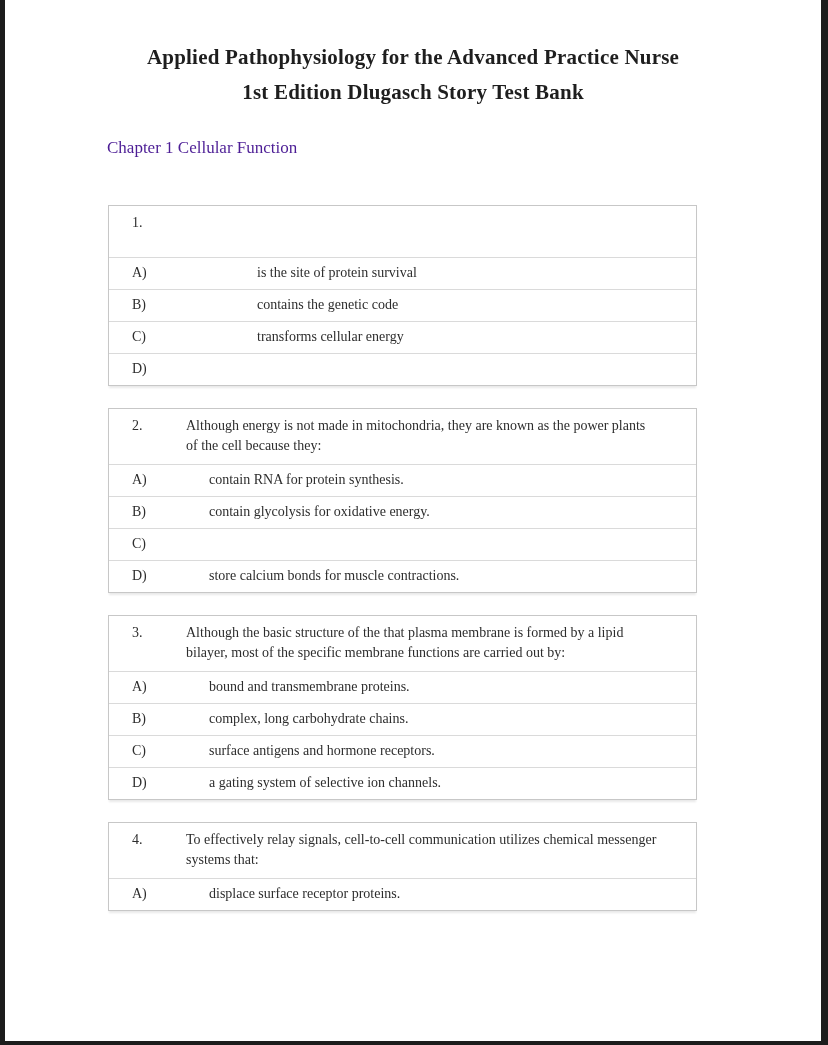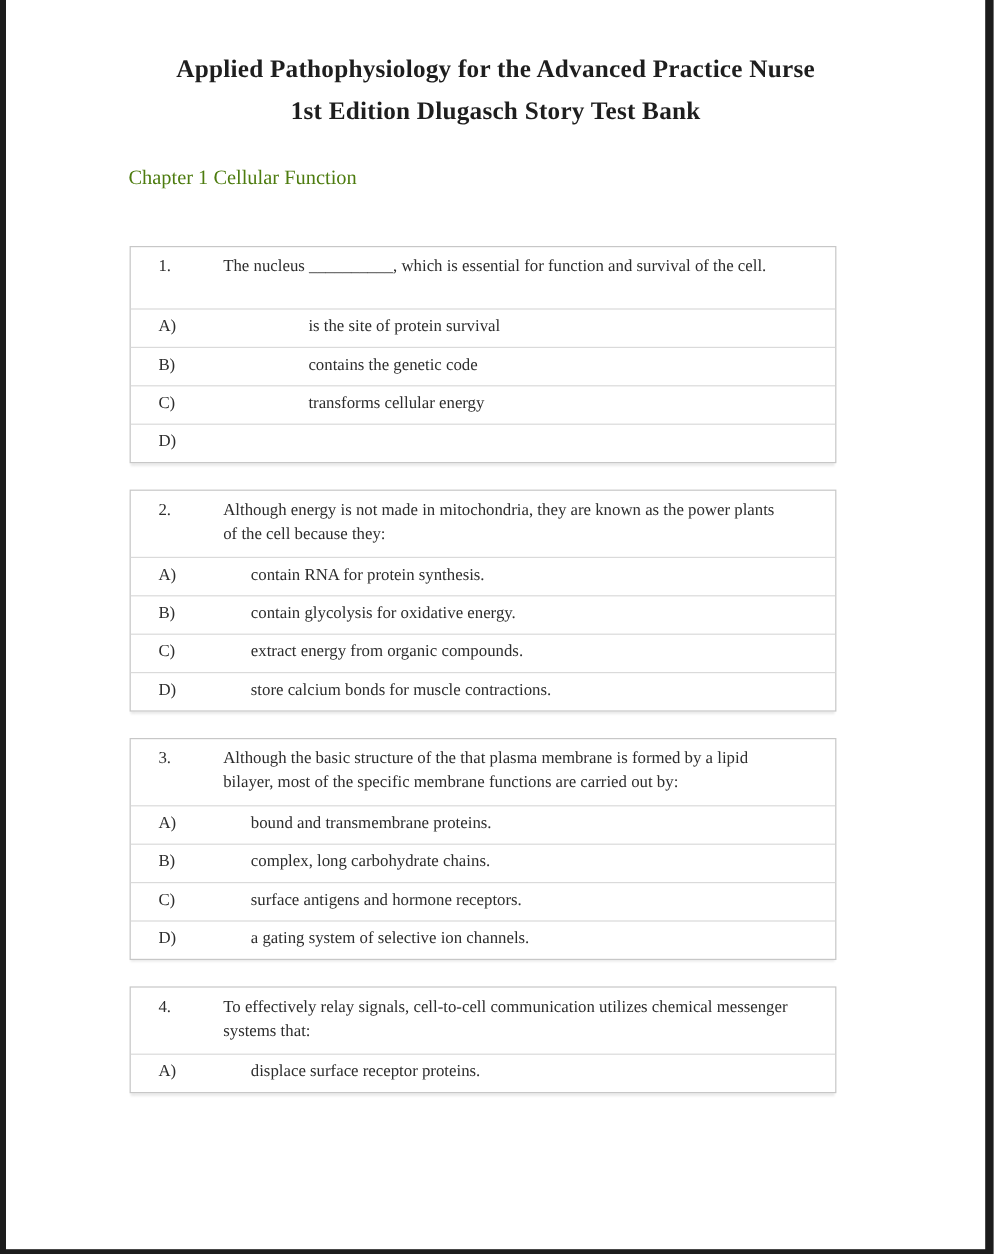--- a/index.html
+++ b/index.html
@@ -29,21 +29,21 @@
     font-weight: bold;
     font-size: 21px;
     line-height: 35px;
     color: #1e1e1e;
     letter-spacing: 0.2px;
   }
   .chapter-heading {
     margin: 26px 0 0 102px;
     font-size: 17px;
     line-height: 23px;
-    color: #4d7c0f;
+    color: #4c1d95;
   }
   .questions {
     margin-top: 46px;
   }
   .q-table {
     width: 589px;
     margin: 0 0 22px 103px;
     border: 1px solid #c7c7c7;
     box-shadow: 0 3px 2px -1px rgba(0,0,0,0.09);
     box-sizing: border-box;
@@ -102,21 +102,20 @@
     <div>Applied Pathophysiology for the Advanced Practice Nurse</div>
     <div>1st Edition Dlugasch Story Test Bank</div>
   </div>
 
   <div class="chapter-heading">Chapter 1 Cellular Function</div>
 
   <div class="questions" id="questions">
       <div class="q-table wide-indent">
     <div class="q-row question-row">
       <div class="cell num-cell">1.</div>
-      <div class="cell q-text-cell">The nucleus __________, which is essential for function and survival of the cell.</div>
     </div>
   <div class="q-row option-row">
     <div class="cell letter-cell">A)</div>
     <div class="cell o-text-cell">is the site of protein survival</div>
   </div>
         <div class="q-row option-row">
     <div class="cell letter-cell">B)</div>
     <div class="cell o-text-cell">contains the genetic code</div>
   </div>
         <div class="q-row option-row">
@@ -135,21 +134,20 @@
   <div class="q-row option-row">
     <div class="cell letter-cell">A)</div>
     <div class="cell o-text-cell">contain RNA for protein synthesis.</div>
   </div>
         <div class="q-row option-row">
     <div class="cell letter-cell">B)</div>
     <div class="cell o-text-cell">contain glycolysis for oxidative energy.</div>
   </div>
         <div class="q-row option-row">
     <div class="cell letter-cell">C)</div>
-    <div class="cell o-text-cell">extract energy from organic compounds.</div>
   </div>
         <div class="q-row option-row">
     <div class="cell letter-cell">D)</div>
     <div class="cell o-text-cell">store calcium bonds for muscle contractions.</div>
   </div>
       </div>
       <div class="q-table">
     <div class="q-row question-row">
       <div class="cell num-cell">3.</div>
       <div class="cell q-text-cell">Although the basic structure of the that plasma membrane is formed by a lipid bilayer, most of the specific membrane functions are carried out by:</div>

